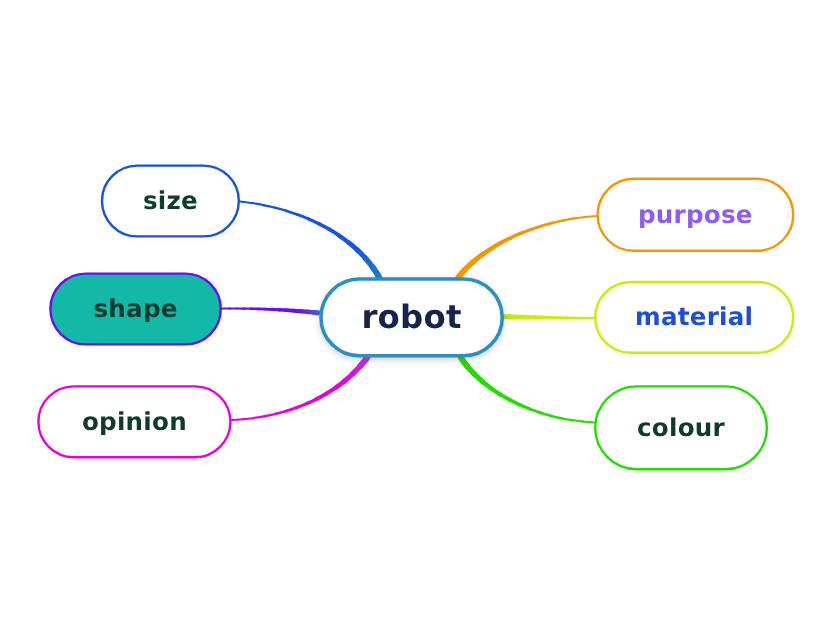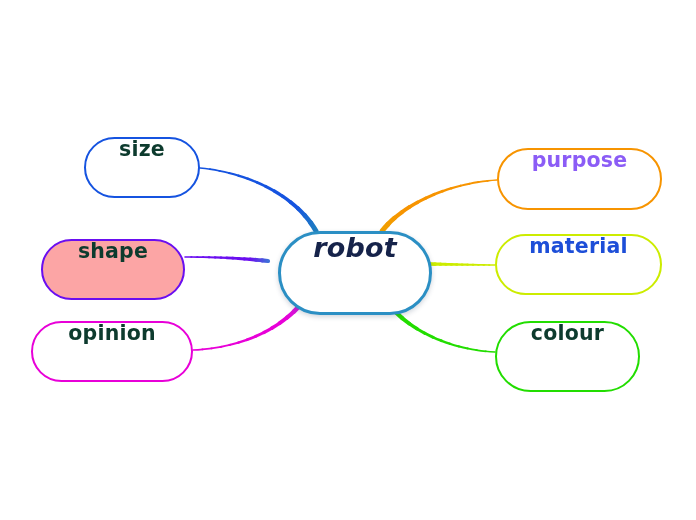--- a/index.html
+++ b/index.html
@@ -23,21 +23,21 @@
     position: absolute;
     left: 0;
     top: 0;
     width: 696px;
     height: 520px;
   }
   .node {
     position: absolute;
     box-sizing: border-box;
     display: flex;
-    align-items: flex-start;
+    align-items: center;
     justify-content: center;
     background: #ffffff;
     border-style: solid;
     border-width: 2.6px;
     border-radius: 999px;
     z-index: 5;
   }
   .node-label {
     font-weight: bold;
     letter-spacing: 0.2px;
@@ -186,27 +186,27 @@
         <path d="M 495 352 C 452 350 406 331 384 298" fill="none" stroke="url(#grad-edge-colour)" stroke-width="3.20" stroke-linecap="round" stroke-dasharray="9.721334075927734 137.69867706298828" stroke-dashoffset="-72.97067260742188"></path>
         <path d="M 495 352 C 452 350 406 331 384 298" fill="none" stroke="url(#grad-edge-colour)" stroke-width="3.52" stroke-linecap="round" stroke-dasharray="9.721334075927734 137.69867706298828" stroke-dashoffset="-82.09200668334961"></path>
         <path d="M 495 352 C 452 350 406 331 384 298" fill="none" stroke="url(#grad-edge-colour)" stroke-width="3.86" stroke-linecap="round" stroke-dasharray="9.721334075927734 137.69867706298828" stroke-dashoffset="-91.21334075927734"></path>
         <path d="M 495 352 C 452 350 406 331 384 298" fill="none" stroke="url(#grad-edge-colour)" stroke-width="4.22" stroke-linecap="round" stroke-dasharray="9.721334075927734 137.69867706298828" stroke-dashoffset="-100.33467483520508"></path>
         <path d="M 495 352 C 452 350 406 331 384 298" fill="none" stroke="url(#grad-edge-colour)" stroke-width="4.60" stroke-linecap="round" stroke-dasharray="9.721334075927734 137.69867706298828" stroke-dashoffset="-109.45600891113281"></path>
         <path d="M 495 352 C 452 350 406 331 384 298" fill="none" stroke="url(#grad-edge-colour)" stroke-width="5.00" stroke-linecap="round" stroke-dasharray="9.721334075927734 137.69867706298828" stroke-dashoffset="-118.57734298706055"></path>
       </g>
     </svg>
 
   <div id="node-layer">
-      <div class="node hub" style="left: 278px; top: 231px; width: 154px; height: 84px; border-color: rgb(43, 143, 196); background: rgb(255, 255, 255); font-style: italic;">
+      <div class="node hub" style="left: 266px; top: 231px; width: 154px; height: 67px; border-color: rgb(43, 143, 196); background: rgb(255, 255, 255);">
         <span class="node-label" style="color: rgb(22, 35, 74);">robot</span>
       </div>
       <div class="node leaf" style="left: 84px; top: 137px; width: 116px; height: 61px; border-color: rgb(21, 83, 224); background: rgb(255, 255, 255);">
         <span class="node-label" style="color: rgb(13, 59, 46);">size</span>
       </div>
-      <div class="node leaf" style="left: 41px; top: 227px; width: 144px; height: 61px; border-color: rgb(106, 14, 240); background: #fca5a5; margin-top: 12px;">
+      <div class="node leaf" style="left: 41px; top: 227px; width: 144px; height: 61px; border-color: rgb(106, 14, 240); background: #14b8a6;">
         <span class="node-label" style="color: rgb(13, 59, 46);">shape</span>
       </div>
       <div class="node leaf" style="left: 31px; top: 321px; width: 162px; height: 61px; border-color: rgb(232, 0, 216); background: rgb(255, 255, 255);">
         <span class="node-label" style="color: rgb(13, 59, 46);">opinion</span>
       </div>
       <div class="node leaf" style="left: 497px; top: 148px; width: 165px; height: 62px; border-color: rgb(247, 148, 0); background: rgb(255, 255, 255);">
         <span class="node-label" style="color: #8b5cf6;">purpose</span>
       </div>
       <div class="node leaf" style="left: 495px; top: 234px; width: 167px; height: 61px; border-color: rgb(204, 236, 0); background: rgb(255, 255, 255);">
         <span class="node-label" style="color: #1d4ed8;">material</span>

